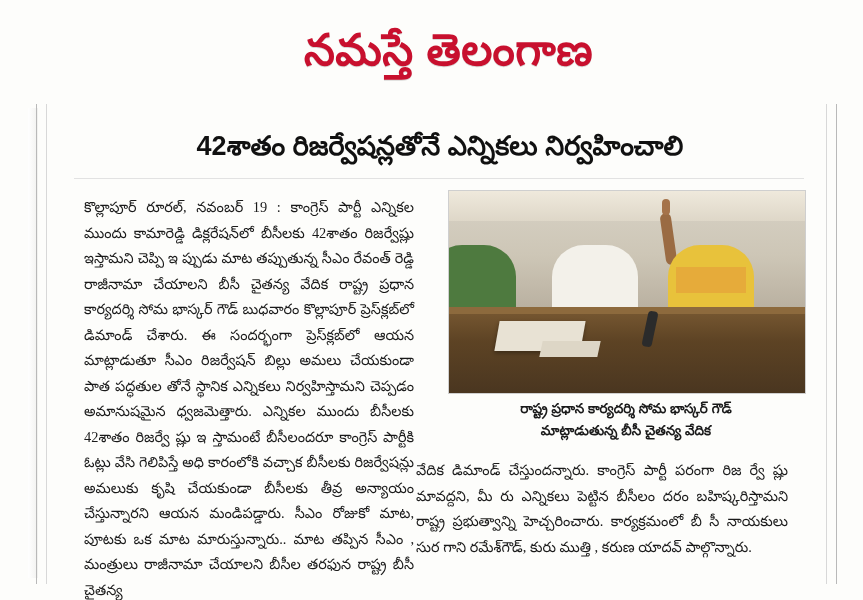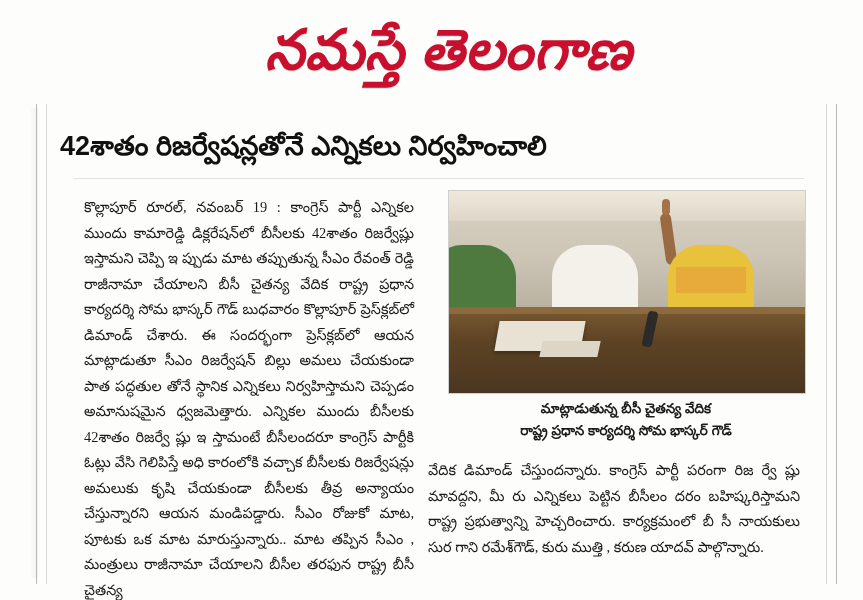--- a/index.html
+++ b/index.html
@@ -25,23 +25,22 @@
   .masthead {
     position: absolute;
     top: 18px;
     left: 0;
     width: 863px;
     text-align: center;
     height: 70px;
   }
   .masthead-title {
     font-family: "Liberation Sans", sans-serif;
-    font-size: 56px;
+    font-size: 44px;
     font-weight: bold;
-    font-style: italic;
     color: #c8102e;
     letter-spacing: 0.5px;
     line-height: 64px;
     white-space: nowrap;
     text-shadow: 0 1px 0 rgba(0,0,0,0.15);
     margin-left: 34px;
   }
 
   
   .rule-left-outer {
@@ -84,20 +83,21 @@
     height: 470px;
     background: linear-gradient(to right, #ffffff, #f1f1ef);
   }
 
   
   .headline {
     position: absolute;
     left: 60px;
     top: 126px;
     width: 760px;
+    text-align: center;
     font-family: "Liberation Sans", sans-serif;
     font-size: 27px;
     font-weight: bold;
     color: #111111;
     line-height: 40px;
     white-space: nowrap;
   }
   .headline-rule {
     position: absolute;
     left: 74px;
@@ -116,21 +116,21 @@
     color: #1a1a1a;
     text-align: justify;
     text-justify: inter-word;
   }
   .col-1 {
     left: 84px;
     top: 195px;
     width: 330px;
   }
   .col-2-lower {
-    left: 428px;
+    left: 416px;
     top: 458px;
     width: 372px;
   }
 
   
   .photo {
     position: absolute;
     left: 448px;
     top: 190px;
     width: 356px;
@@ -336,19 +336,19 @@
 
     <div class="photo-table">
       <div class="photo-table-edge"></div>
     </div>
     <div class="paper-sheet"></div>
     <div class="paper-sheet-2"></div>
     <div class="mic"></div>
   </div>
 
   <div class="caption">
+    <div>రాష్ట్ర ప్రధాన కార్యదర్శి సోమ భాస్కర్ గౌడ్</div>
     <div>మాట్లాడుతున్న బీసీ చైతన్య వేదిక</div>
-    <div>రాష్ట్ర ప్రధాన కార్యదర్శి సోమ భాస్కర్ గౌడ్</div>
   </div>
 
   <div class="col col-2-lower">వేదిక డిమాండ్ చేస్తుందన్నారు. కాంగ్రెస్ పార్టీ పరంగా రిజ ర్వే ష్లు మావద్దని, మీ రు ఎన్నికలు పెట్టిన బీసీలం దరం బహిష్కరిస్తామని రాష్ట్ర ప్రభుత్వాన్ని హెచ్చరించారు. కార్యక్రమంలో బీ సీ నాయకులు సుర గాని రమేశ్‌గౌడ్, కురు ముత్తి , కరుణ యాదవ్ పాల్గొన్నారు.</div>
 
 </div>
 
 </body></html>

